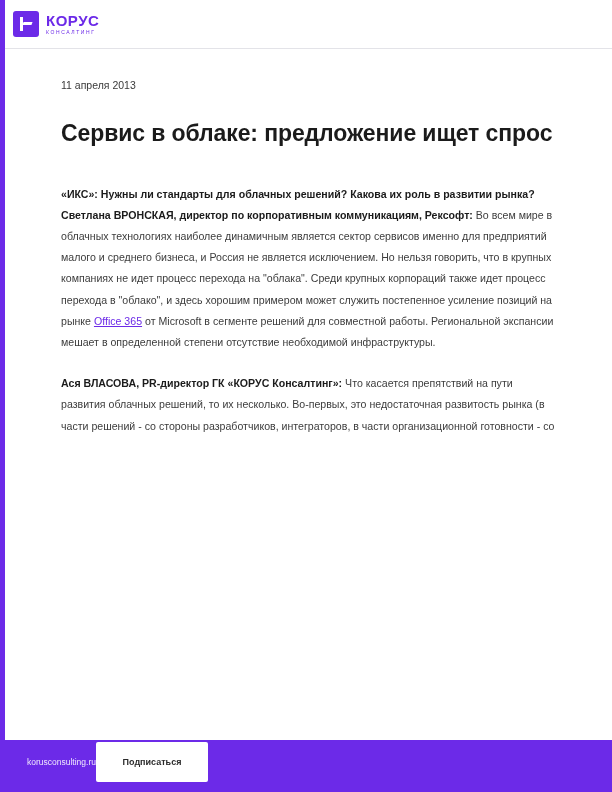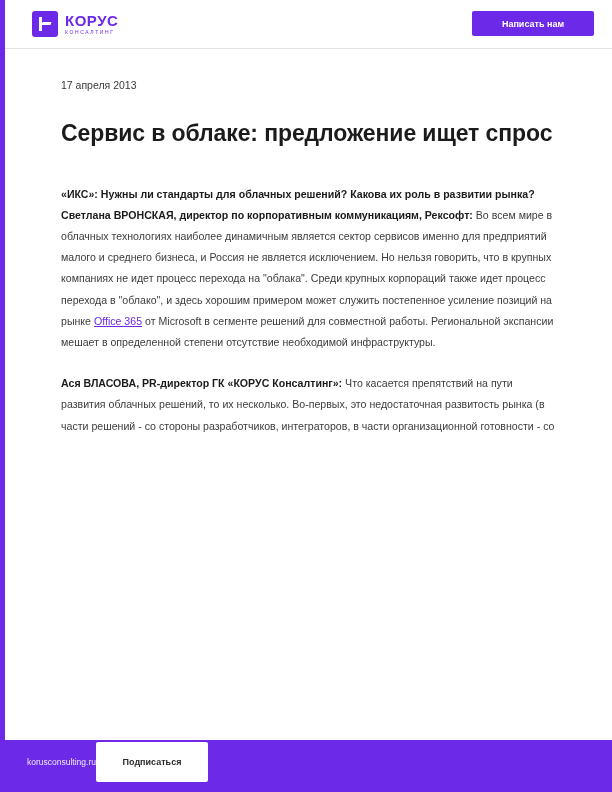--- a/index.html
+++ b/index.html
@@ -22,21 +22,21 @@
     border-left: 5px solid #6c2ae8;
     background: #ffffff;
   }
 
   
   .header {
     position: relative;
     height: 48px;
     display: flex;
     align-items: center;
-    padding: 0 18px 0 27px;
+    padding: 0 18px 0 8px;
     box-sizing: border-box;
   }
   .logo {
     display: flex;
     align-items: center;
     gap: 7px;
   }
   .logo-mark {
     width: 26px;
     height: 26px;
@@ -187,27 +187,26 @@
 <div class="page">
 
   <div class="header">
     <div class="logo">
       <div class="logo-mark"></div>
       <div class="logo-text">
         <div class="logo-title">КОРУС</div>
         <div class="logo-sub">КОНСАЛТИНГ</div>
       </div>
     </div>
-    <button class="header-cta">Написать нам</button>
   </div>
   <div class="header-rule"></div>
 
   <div class="content">
 
-    <div class="date">17 апреля 2013</div>
+    <div class="date">11 апреля 2013</div>
 
     <h1>Сервис в облаке: предложение ищет спрос</h1>
 
 
     <p>
       <span class="q">«ИКС»: Нужны ли стандарты для облачных решений? Какова их роль в развитии рынка? Светлана ВРОНСКАЯ, директор по корпоративным коммуникациям, Рексофт:</span><span> Во всем мире в облачных технологиях наиболее динамичным является сектор сервисов именно для предприятий малого и среднего бизнеса, и Россия не является исключением. Но нельзя говорить, что в крупных компаниях не идет процесс перехода на "облака". Среди крупных корпораций также идет процесс перехода в "облако", и здесь хорошим примером может служить постепенное усиление позиций на рынке </span><a class="link" href="#">Office 365</a><span> от Microsoft в сегменте решений для совместной работы. Региональной экспансии мешает в определенной степени отсутствие необходимой инфраструктуры.</span>
     </p>
 
     <p>
       <span class="q">Ася ВЛАСОВА, PR-директор ГК «КОРУС Консалтинг»:</span><span> Что касается препятствий на пути развития облачных решений, то их несколько. Во-первых, это недостаточная развитость рынка (в части решений - со стороны разработчиков, интеграторов, в части организационной готовности - со</span>

